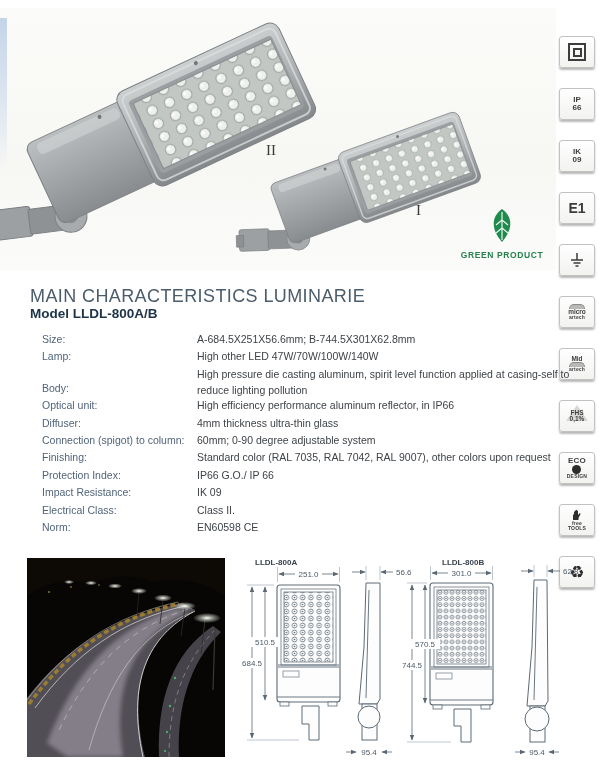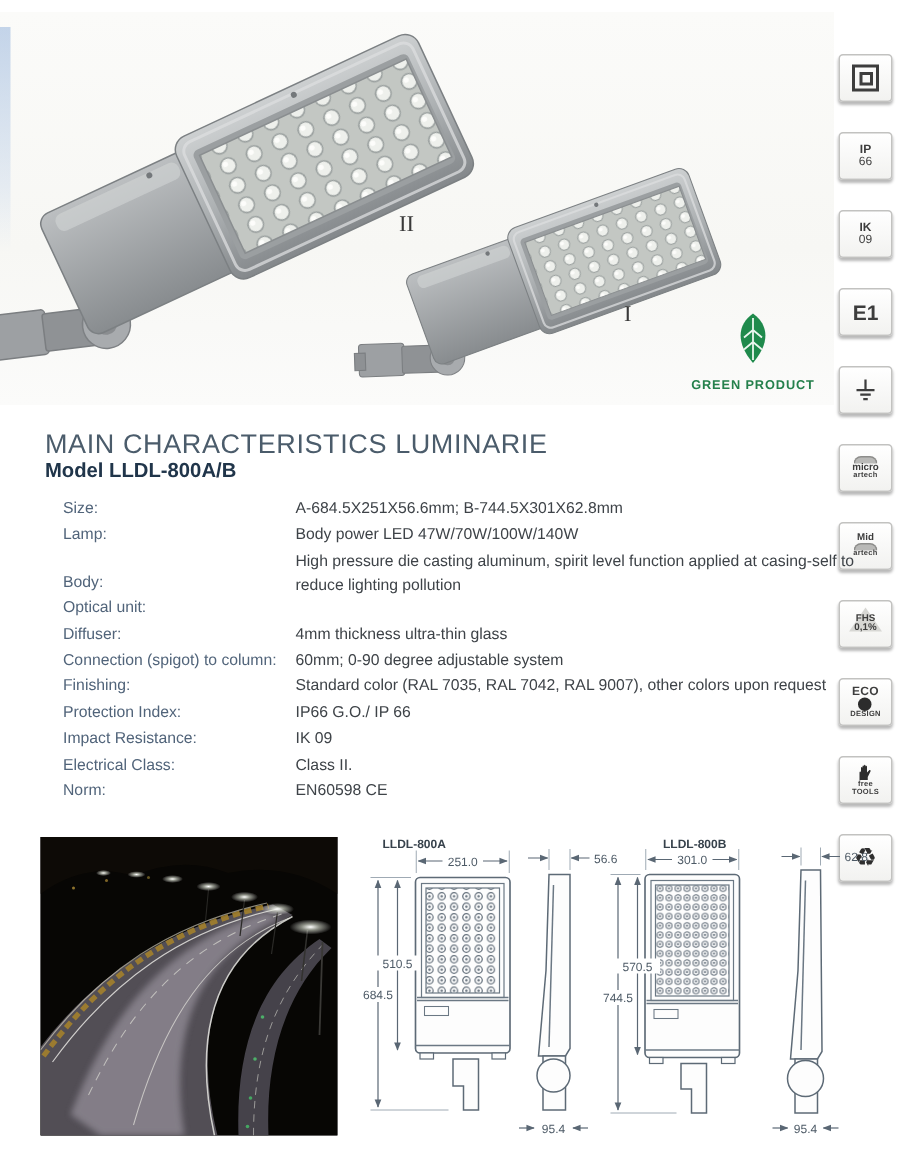--- a/index.html
+++ b/index.html
@@ -22,21 +22,21 @@
   
   .icon-strip{position:absolute;left:559px;top:36px;width:36px;display:flex;
               flex-direction:column;gap:20px;}
   .tile{width:34px;height:30px;background:linear-gradient(180deg,#ffffff,#f2f2f0);
         border:1px solid #c2c2c0;border-radius:3px;
         box-shadow:0 2px 2px rgba(0,0,0,.28);
         display:flex;flex-direction:column;align-items:center;justify-content:center;
         color:#3d3d3d;line-height:1;}
   .tile b{font-size:8px;letter-spacing:.2px;}
   .tile .t1{font-weight:bold;font-size:8px;}
-  .tile .t2{font-weight:normal;font-size:8px;text-align:center;}
+  .tile .t2{font-weight:bold;font-size:8px;text-align:center;}
   .tile .tiny{font-size:5px;font-weight:bold;letter-spacing:.2px;}
   .tile .micro-t{font-size:6.5px;font-weight:bold;}
   .tile .e1{font-size:14px;font-weight:bold;}
   .sq-outer{width:14px;height:14px;border:2px solid #3d3d3d;display:flex;
             align-items:center;justify-content:center;}
   .sq-inner{width:5px;height:5px;border:2px solid #3d3d3d;}
   .dome{width:14px;height:4px;border-radius:7px 7px 0 0;background:#b9b9b7;
         border:1px solid #8d8d8b;border-bottom:none;}
   .fhs-bg{position:relative;width:100%;height:100%;display:flex;flex-direction:column;
           align-items:center;justify-content:center;}
@@ -187,31 +187,32 @@
 <div class="sec-title">MAIN CHARACTERISTICS LUMINARIE</div>
 <div class="sec-model">Model LLDL-800A/B</div>
 
 <div class="specs">
   <div class="spec-row">
     <div class="spec-label">Size:</div>
     <div class="spec-value">A-684.5X251X56.6mm;  B-744.5X301X62.8mm</div>
   </div>
   <div class="spec-row">
     <div class="spec-label">Lamp:</div>
-    <div class="spec-value">Body power LED 47W/70W/100W/140W</div>
+    <div class="spec-value">High other LED 47W/70W/100W/140W</div>
   </div>
   <div class="spec-row">
     <div class="spec-label">Body:</div>
     <div class="spec-value">
       <div>High pressure die casting aluminum, spirit level function applied at casing-self to</div>
       <div class="line2">reduce lighting pollution</div>
     </div>
   </div>
   <div class="spec-row">
     <div class="spec-label">Optical unit:</div>
+    <div class="spec-value">High efficiency performance aluminum reflector, in IP66</div>
   </div>
   <div class="spec-row">
     <div class="spec-label">Diffuser:</div>
     <div class="spec-value">4mm thickness ultra-thin glass</div>
   </div>
   <div class="spec-row">
     <div class="spec-label">Connection (spigot) to column:</div>
     <div class="spec-value">60mm; 0-90 degree adjustable system</div>
   </div>
   <div class="spec-row">

